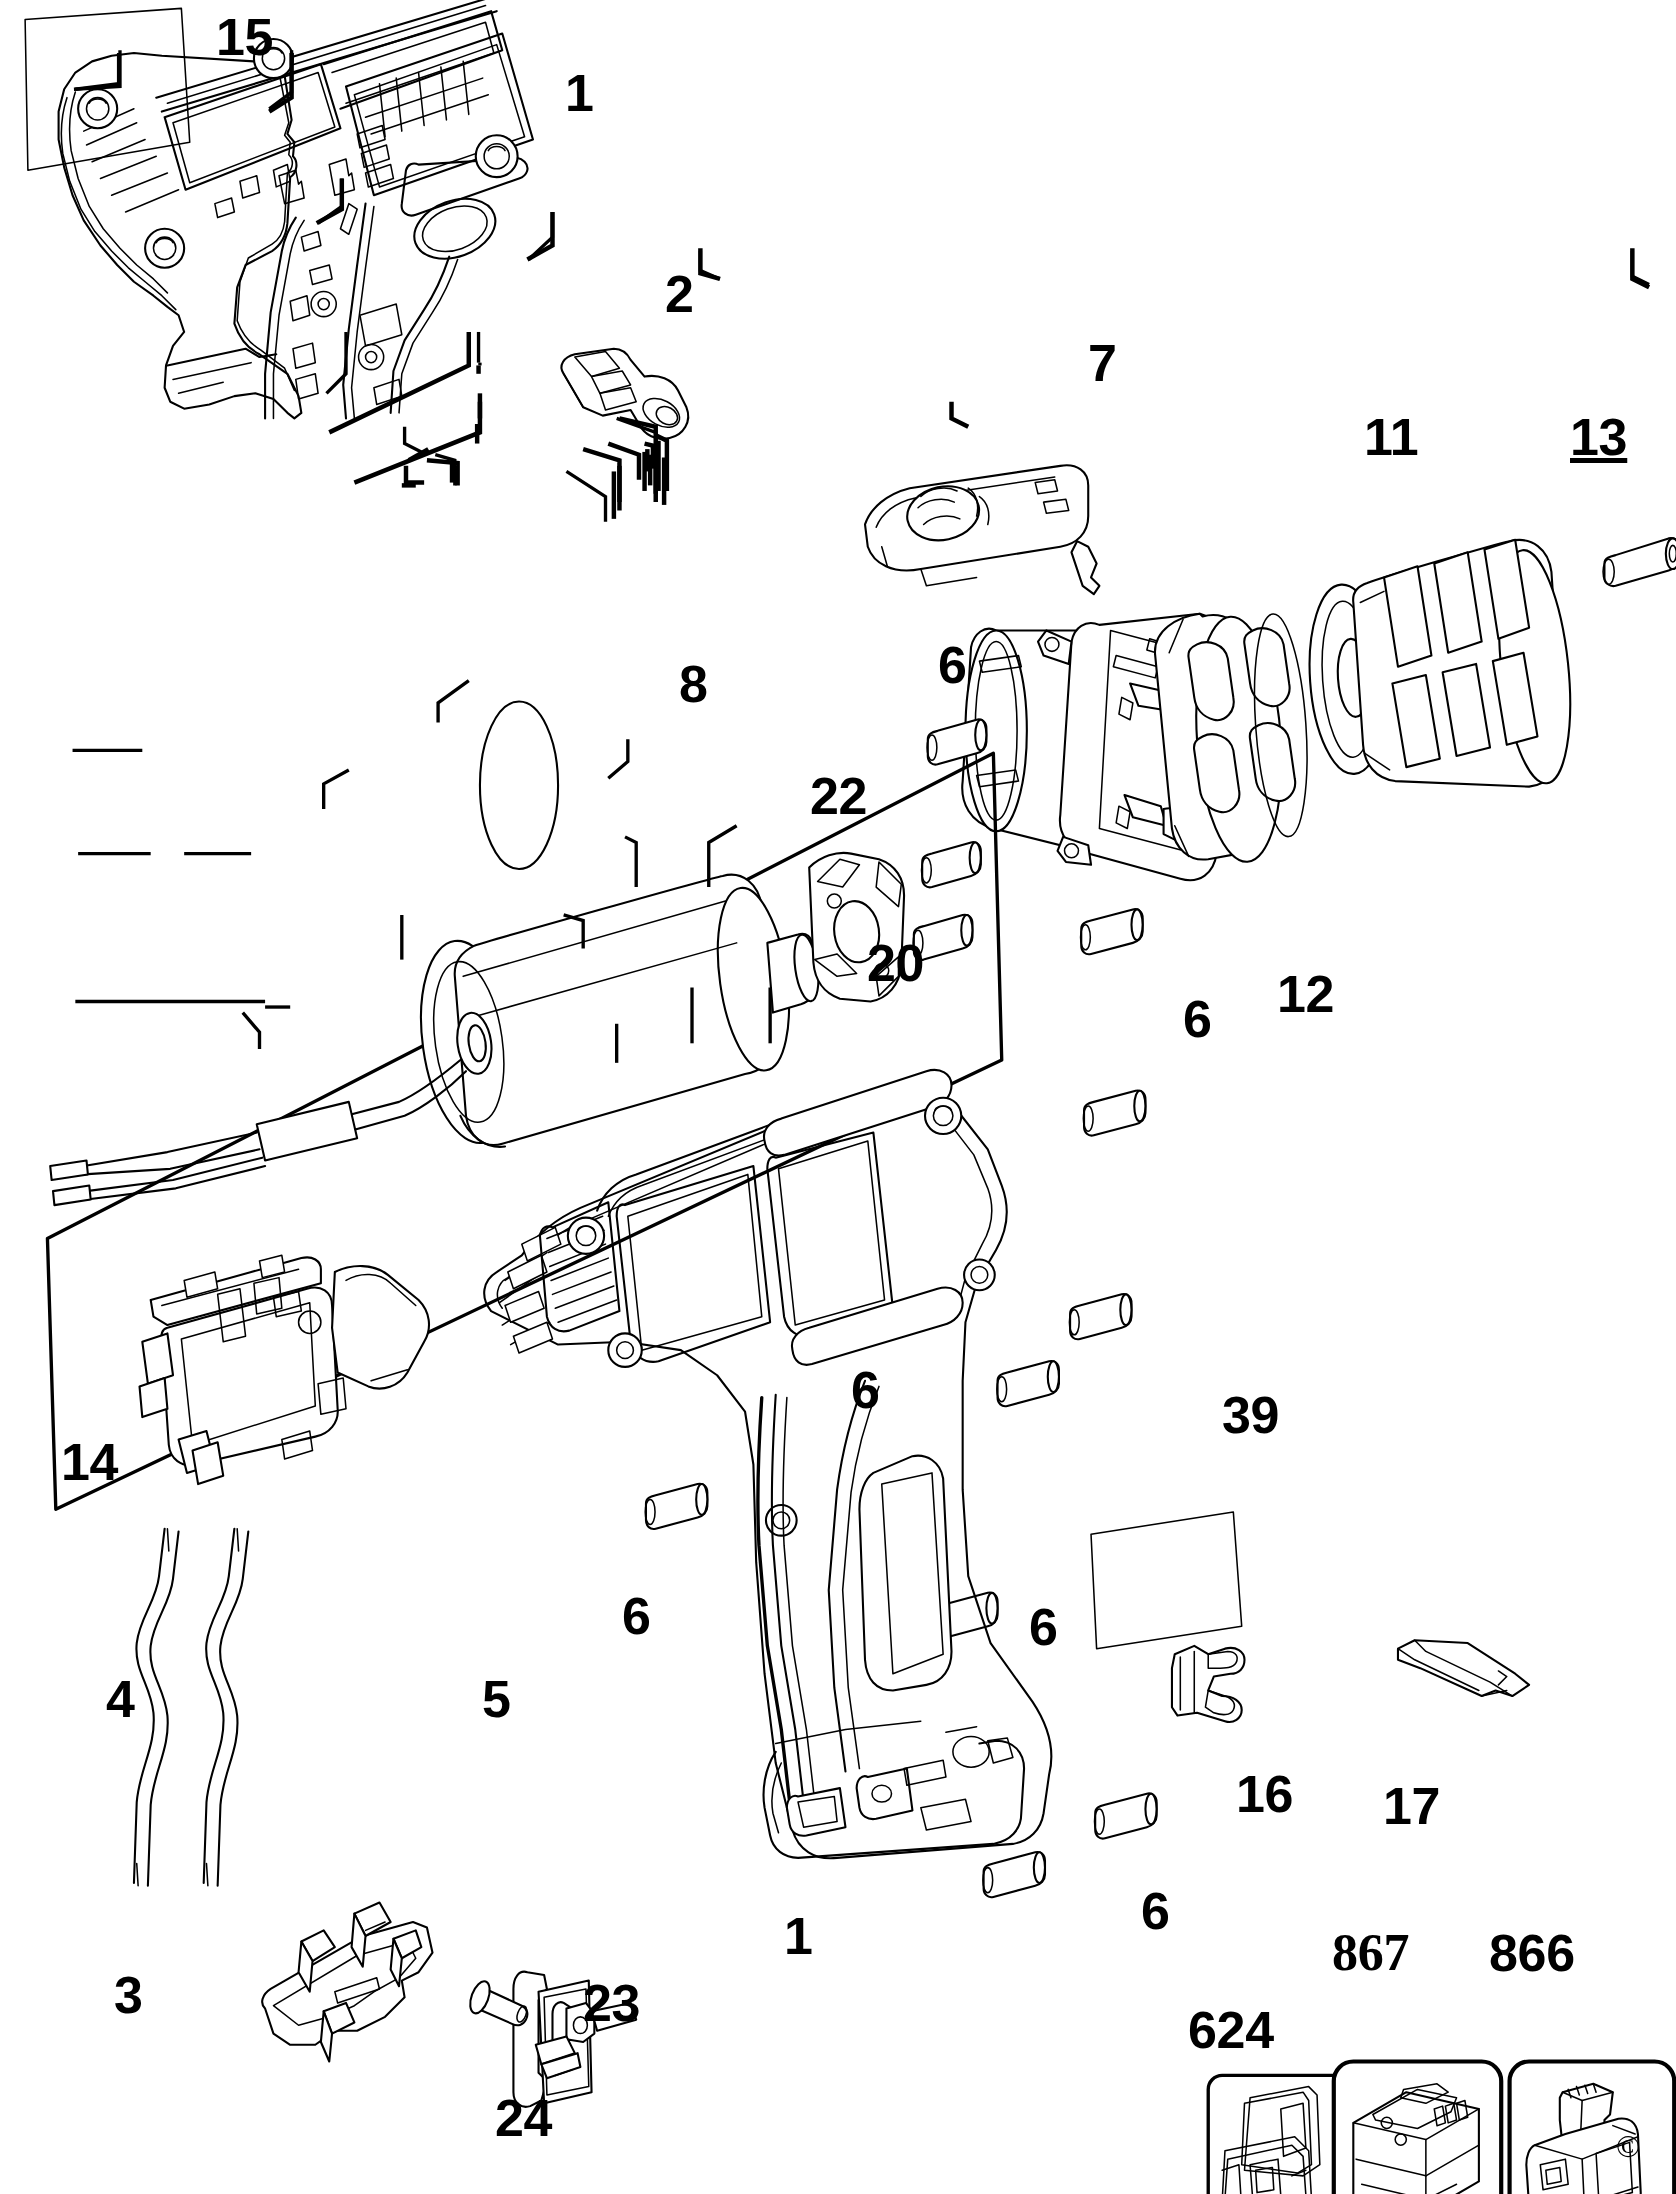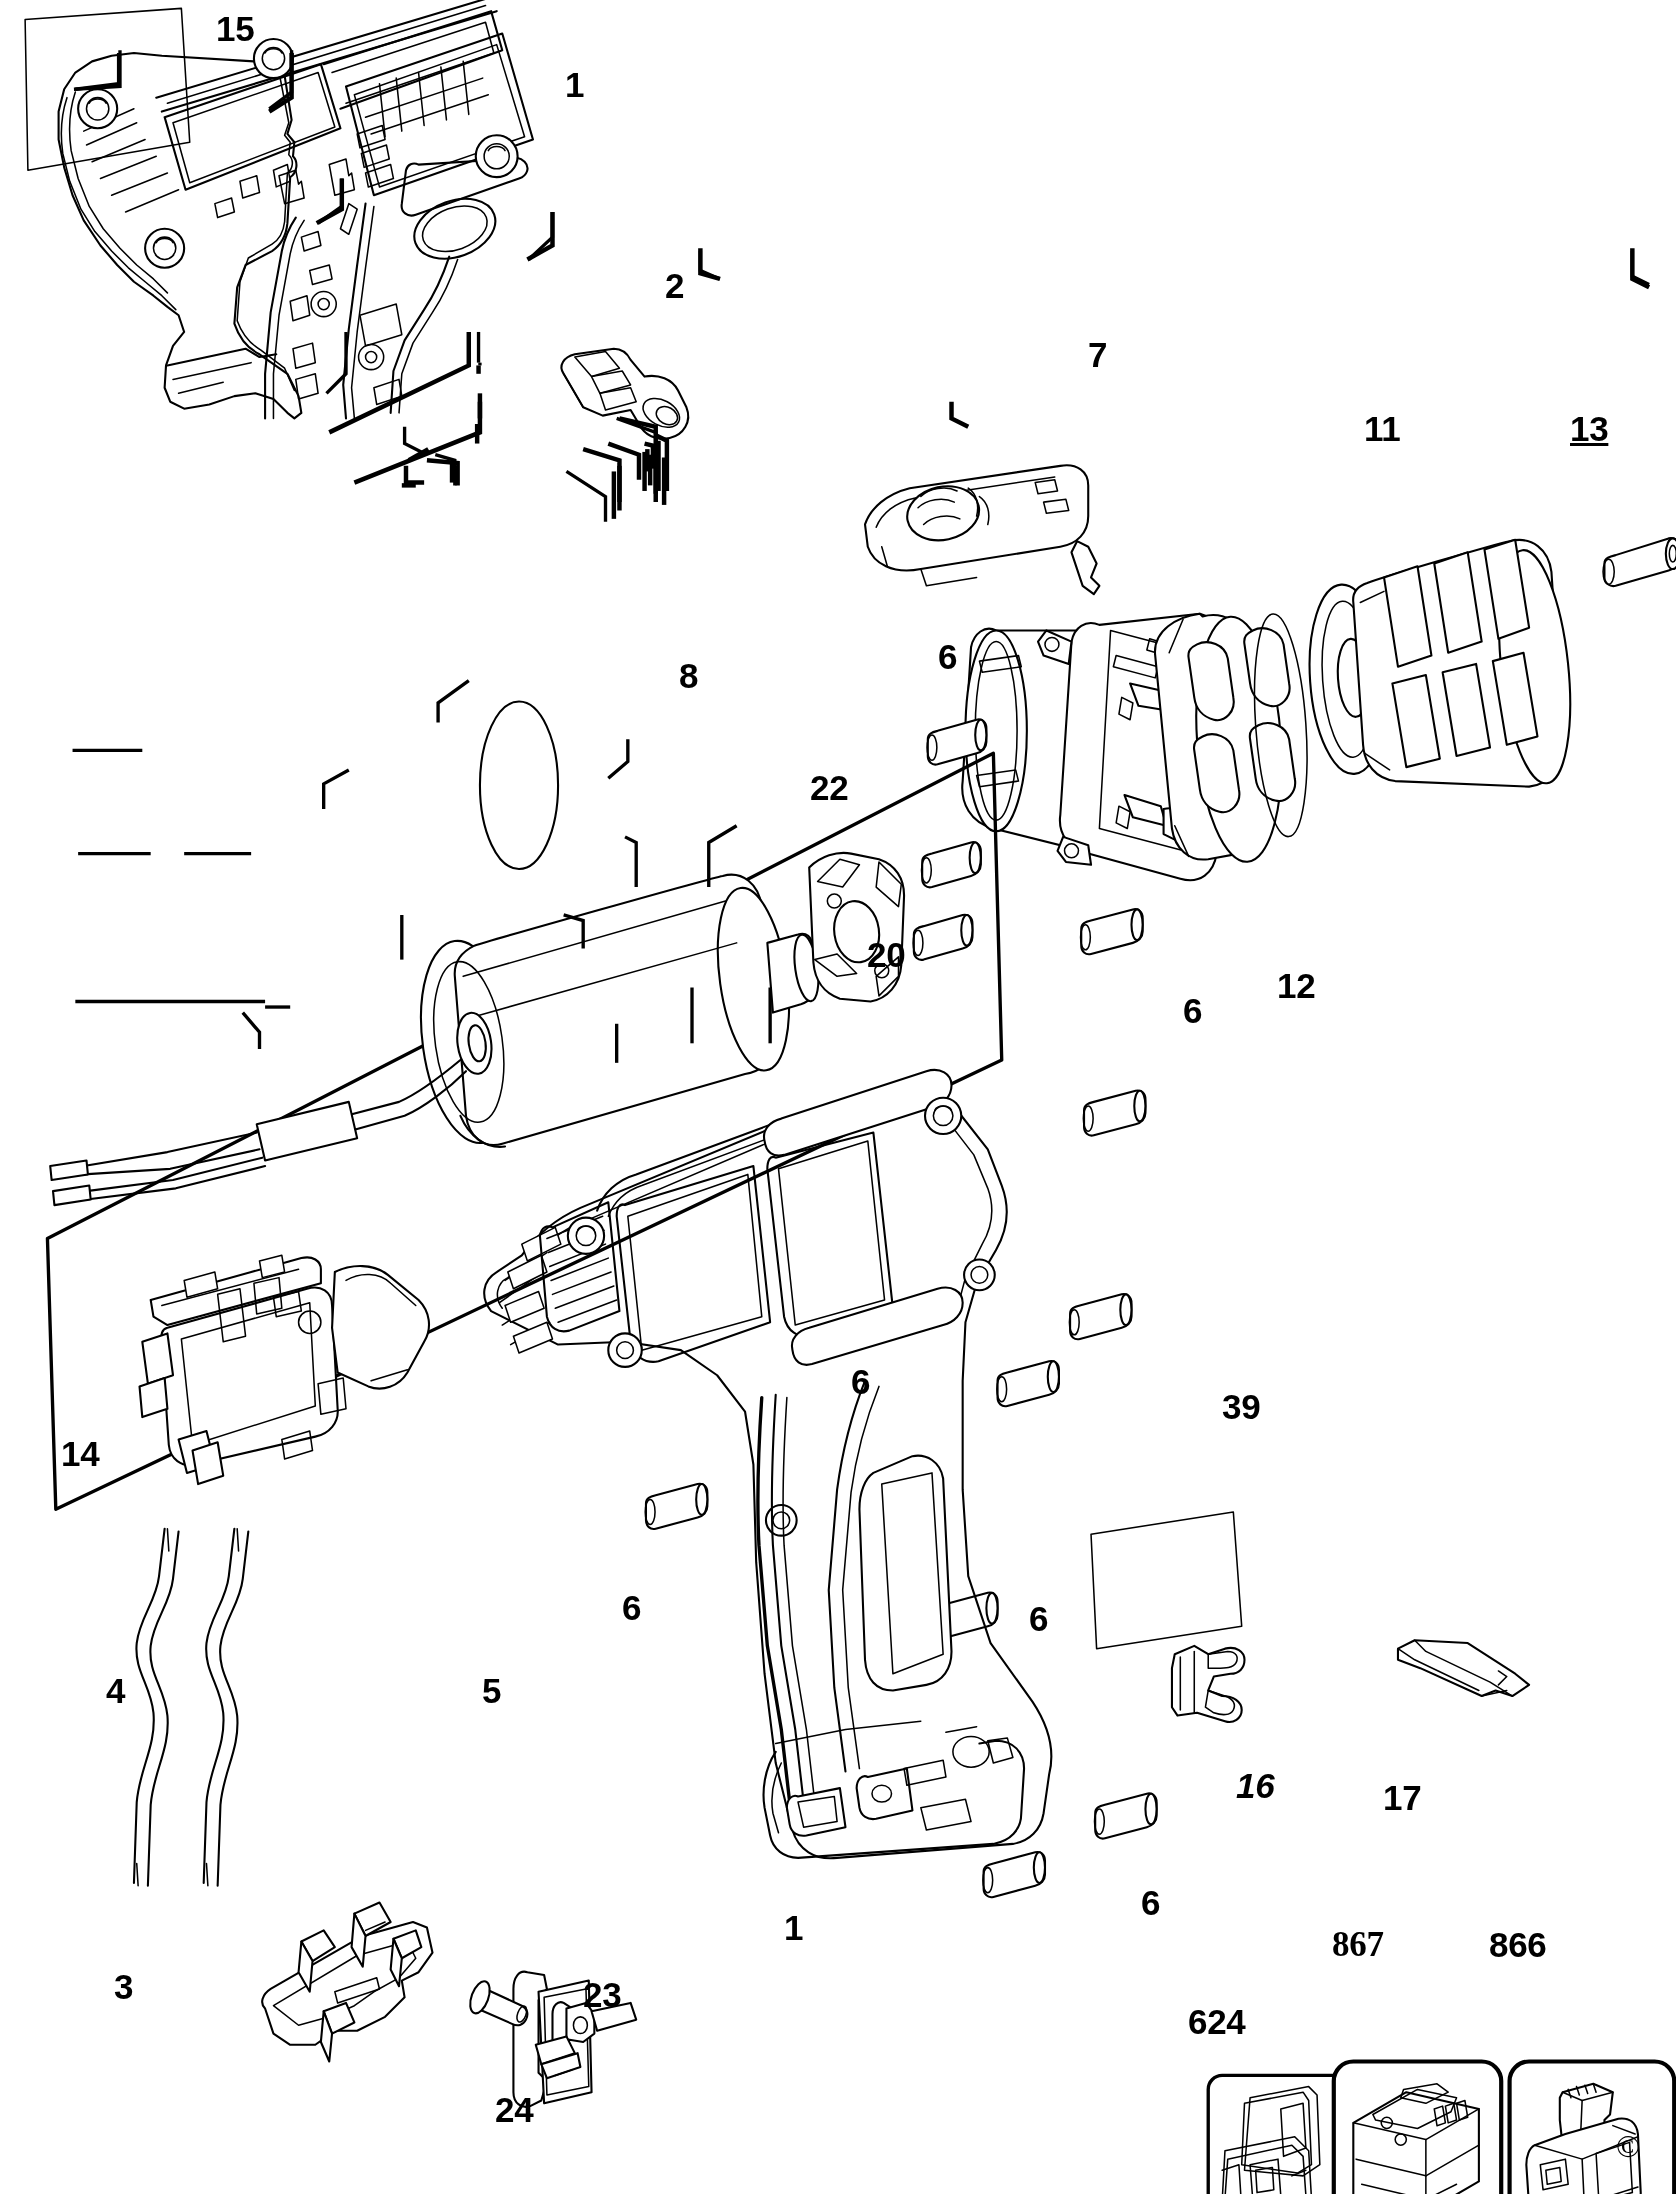--- a/index.html
+++ b/index.html
@@ -15,21 +15,21 @@
   #artwork{position:absolute;left:0;top:0;width:1677px;height:2194px;}
   .callout{
     position:absolute;
     font-family:"Liberation Sans", sans-serif;
     font-weight:bold;
     color:#000000;
     line-height:1;
     white-space:nowrap;
     letter-spacing:-0.3px;
   }
-  .cal-lg{font-size:35px;}
+  .cal-lg{font-size:52px;}
   .copyright{
     position:absolute;
     font-family:"Liberation Serif", serif;
     font-size:32px;
     color:#000;
     line-height:1;
   }
 </style>
 </head>
 <body>
@@ -773,21 +773,21 @@
       <div class="callout cal-lg" style="left: 867px; top: 937px;">20</div>
       <div class="callout cal-lg" style="left: 1277px; top: 968px;">12</div>
       <div class="callout cal-lg" style="left: 1183px; top: 993px;">6</div>
       <div class="callout cal-lg" style="left: 851px; top: 1364px;">6</div>
       <div class="callout cal-lg" style="left: 61px; top: 1436px;">14</div>
       <div class="callout cal-lg" style="left: 1222px; top: 1389px;">39</div>
       <div class="callout cal-lg" style="left: 622px; top: 1590px;">6</div>
       <div class="callout cal-lg" style="left: 1029px; top: 1601px;">6</div>
       <div class="callout cal-lg" style="left: 106px; top: 1673px;">4</div>
       <div class="callout cal-lg" style="left: 482px; top: 1673px;">5</div>
-      <div class="callout cal-lg" style="left: 1236px; top: 1768px; font-style: italic;">16</div>
+      <div class="callout cal-lg" style="left: 1236px; top: 1768px;">16</div>
       <div class="callout cal-lg" style="left: 1383px; top: 1768px; margin-top: 12px;">17</div>
       <div class="callout cal-lg" style="left: 1141px; top: 1885px;">6</div>
       <div class="callout cal-lg" style="left: 784px; top: 1910px;">1</div>
       <div class="callout cal-lg" style="left: 114px; top: 1969px;">3</div>
       <div class="callout cal-lg" style="left: 583px; top: 1977px;">23</div>
       <div class="callout cal-lg" style="left: 495px; top: 2092px;">24</div>
       <div class="callout cal-lg" style="left: 1188px; top: 2004px;">624</div>
       <div class="callout cal-lg" style="left: 1332px; top: 1927px; font-family: Liberation Serif, serif;">867</div>
       <div class="callout cal-lg" style="left: 1489px; top: 1927px;">866</div>
     </div>

